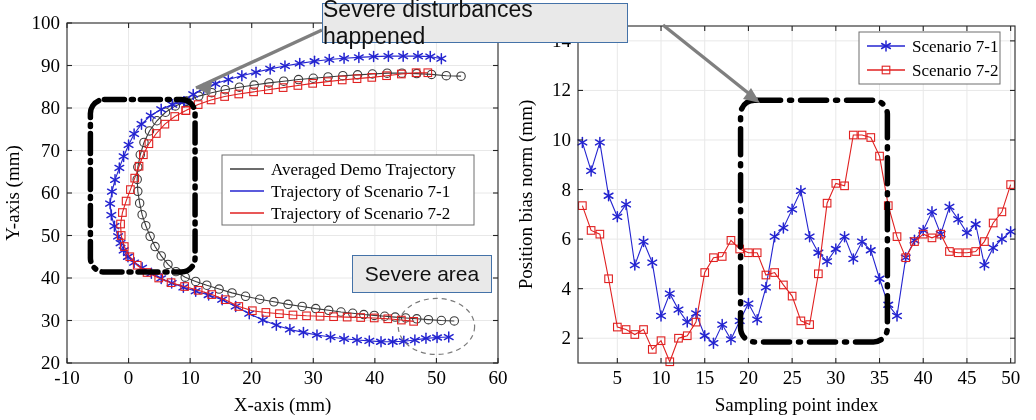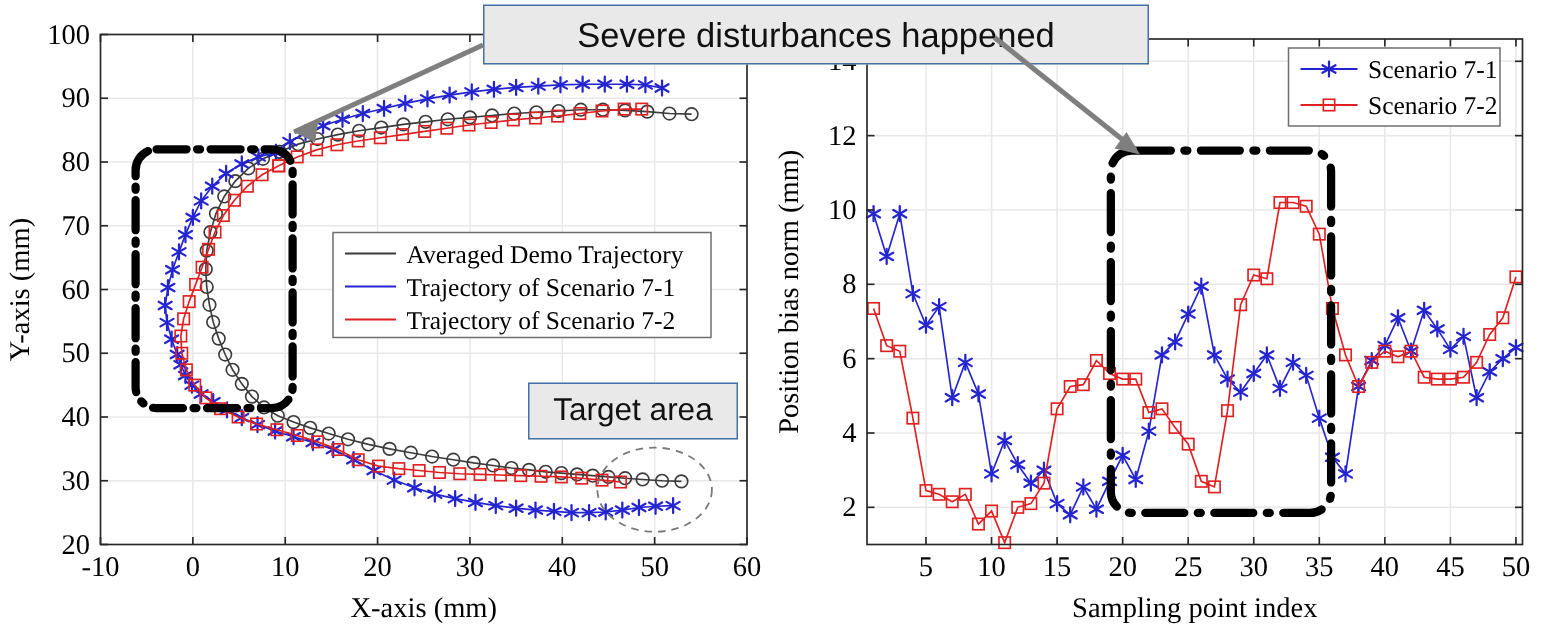--- a/index.html
+++ b/index.html
@@ -23,21 +23,21 @@
   .series-line{fill:none;stroke-width:1.1;}
   .hl-rect{fill:none;stroke:#000;stroke-width:5.5;stroke-linecap:round;
            stroke-dasharray:20 7 2 7;}
   .hl-rect2{fill:none;stroke:#000;stroke-width:5.5;stroke-linecap:round;
            stroke-dasharray:26 9 2 9;}
   .target-circle{fill:none;stroke:#7a7a7a;stroke-width:1.2;stroke-dasharray:5 4;}
   .callout{position:absolute;background:#e9e9e9;border:1.5px solid #4472a8;
            font-family:"Liberation Sans",sans-serif;color:#111;
            display:flex;align-items:center;justify-content:center;
            box-sizing:border-box;}
-  #callout-severe{left:322px;top:3px;width:444px;height:40px;font-size:23px;text-align:center;}
+  #callout-severe{left:322px;top:3px;width:306px;height:40px;font-size:23px;}
   #callout-target{left:352px;top:255px;width:140px;height:38px;font-size:21px;}
   .arrow-path{fill:none;stroke:#7f7f7f;stroke-width:3.4;}
   .arrow-head{fill:#7f7f7f;}
 </style>
 </head>
 <body>
 
 <div id="figure">
 
   <div class="panel" id="panel-left">
@@ -1312,21 +1312,21 @@
           <line x1="349" y1="70" x2="387" y2="70" stroke="#e02020" stroke-width="1.3"></line>
           <g>
             <rect x="364.2" y="66.2" width="7.6" height="7.6" fill="none" stroke="#e02020" stroke-width="1.1"></rect>
           </g>
           <text x="394" y="76" class="legend-text">Scenario 7-2</text>
         </g>
       </svg>
   </div>
 
   <div class="callout" id="callout-severe">Severe disturbances happened</div>
-  <div class="callout" id="callout-target">Target area</div>
+  <div class="callout" id="callout-target">Severe area</div>
 
   <svg id="arrows" style="position:absolute;left:0;top:0;width:1036px;height:420px;pointer-events:none;">
     <path class="arrow-path" d="M322,30 L196,88"></path>
     <polygon class="arrow-head" points="196,88 212,82 210,95"></polygon>
     <path class="arrow-path" d="M663,25 L757,100"></path>
     <polygon class="arrow-head" points="760,103 743,99 751,88"></polygon>
   </svg>
 
 </div>
 

